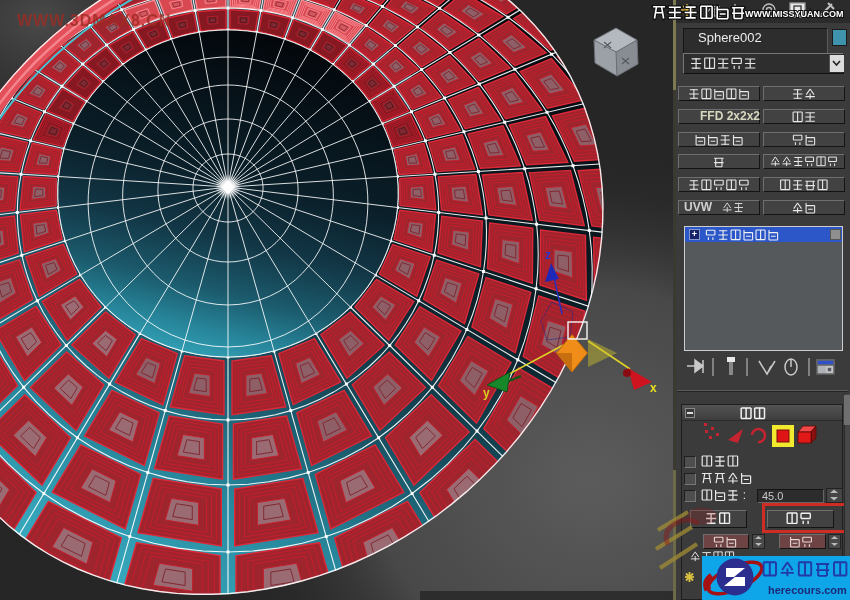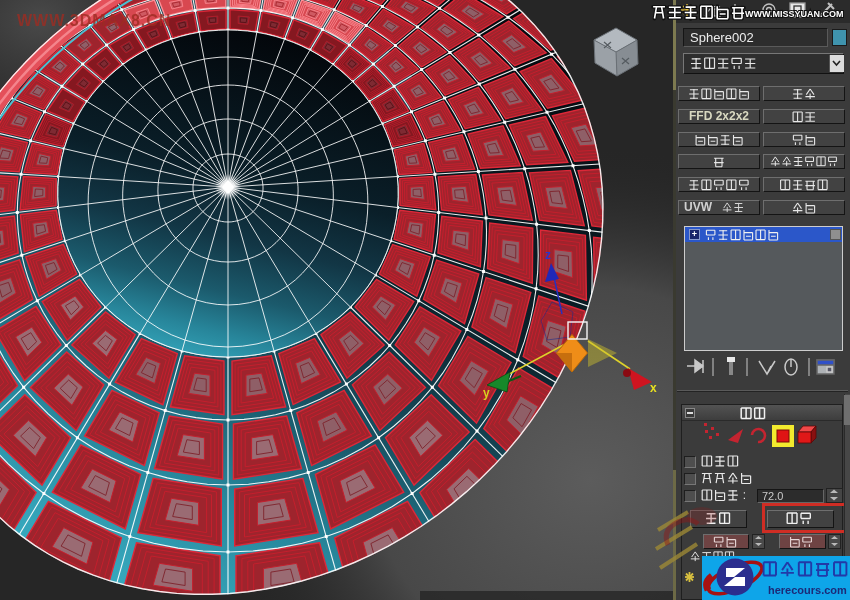--- a/index.html
+++ b/index.html
@@ -1126,29 +1126,29 @@
 <path d="M616 28 L637 40 L638 64 L617 76 L595 63 L594 40 Z M594 40 L616 52 L637 40 M616 52 L617 76" fill="none" stroke="#6a7076" stroke-width="1"></path>
 <path d="M604 42 l7 6 M611 42 l-7 6 M622 58 l7 6 M629 58 l-7 6" fill="none" stroke="#555b60" stroke-width="1.2"></path>
 <rect x="420" y="591" width="256" height="9" fill="#262626" fill-opacity="0.8"></rect>
 <text x="17" y="26" font-family="Liberation Sans, sans-serif" font-size="16" font-weight="bold" letter-spacing="1" fill="#9c2c22" fill-opacity="0.8">WWW.3DMAX8.CN</text>
 <rect x="673" y="0" width="3" height="600" fill="#3a3a30"></rect>
 <rect x="673" y="0" width="3" height="90" fill="#7d7a50"></rect>
 <rect x="673" y="470" width="3" height="130" fill="#6d6a46"></rect>
 </svg>
 <div style="position:absolute;left:676px;top:0px;width:174px;height:600px;box-sizing:border-box;background:#3b3b3b"></div>
 <div style="position:absolute;left:676px;top:0px;width:174px;height:23px;box-sizing:border-box;background:#2b2b2b"></div>
-<div style="position:absolute;left:683px;top:28px;width:145px;height:19px;box-sizing:border-box;background:#2d2d2d;border:1px solid;border-color:#151515 #5a5a5a #5a5a5a #151515;color:#ececec;font:13px 'Liberation Sans',sans-serif;line-height:17px;padding-left:6px">Sphere002</div>
+<div style="position:absolute;left:683px;top:28px;width:145px;height:26px;box-sizing:border-box;background:#2d2d2d;border:1px solid;border-color:#151515 #5a5a5a #5a5a5a #151515;color:#ececec;font:13px 'Liberation Sans',sans-serif;line-height:17px;padding-left:14px">Sphere002</div>
 <div style="position:absolute;left:832px;top:29px;width:15px;height:17px;box-sizing:border-box;background:#3f93ad;border:1px solid #1a1a1a"></div>
 <div style="position:absolute;left:683px;top:53px;width:161px;height:21px;box-sizing:border-box;background:#2e2e2e;border:1px solid;border-color:#777 #111 #111 #777"></div>
 <div style="position:absolute;left:829px;top:55px;width:15px;height:17px;box-sizing:border-box;background:#dcdcdc;border-left:1px solid #555"></div>
 <div style="position:absolute;left:678px;top:86px;width:82px;height:15px;box-sizing:border-box;background:#424242;border:1px solid;border-color:#6e6e6e #141414 #141414 #6e6e6e"></div>
 <div style="position:absolute;left:763px;top:86px;width:82px;height:15px;box-sizing:border-box;background:#424242;border:1px solid;border-color:#6e6e6e #141414 #141414 #6e6e6e"></div>
 <div style="position:absolute;left:678px;top:109px;width:82px;height:15px;box-sizing:border-box;background:#424242;border:1px solid;border-color:#6e6e6e #141414 #141414 #6e6e6e"></div>
 <div style="position:absolute;left:763px;top:109px;width:82px;height:15px;box-sizing:border-box;background:#424242;border:1px solid;border-color:#6e6e6e #141414 #141414 #6e6e6e"></div>
-<div style="position:absolute;left:678px;top:109px;width:82px;height:15px;color:#d8d8c0;font:bold 12px 'Liberation Sans',sans-serif;text-align:center;line-height:15px">FFD 2x2x2</div>
+<div style="position:absolute;left:678px;top:109px;width:82px;height:15px;color:#d8d8c0;font:bold 12px 'Liberation Sans',sans-serif;text-align:right;line-height:15px">FFD 2x2x2</div>
 <div style="position:absolute;left:678px;top:132px;width:82px;height:15px;box-sizing:border-box;background:#424242;border:1px solid;border-color:#6e6e6e #141414 #141414 #6e6e6e"></div>
 <div style="position:absolute;left:763px;top:132px;width:82px;height:15px;box-sizing:border-box;background:#424242;border:1px solid;border-color:#6e6e6e #141414 #141414 #6e6e6e"></div>
 <div style="position:absolute;left:678px;top:154px;width:82px;height:15px;box-sizing:border-box;background:#424242;border:1px solid;border-color:#6e6e6e #141414 #141414 #6e6e6e"></div>
 <div style="position:absolute;left:763px;top:154px;width:82px;height:15px;box-sizing:border-box;background:#424242;border:1px solid;border-color:#6e6e6e #141414 #141414 #6e6e6e"></div>
 <div style="position:absolute;left:678px;top:177px;width:82px;height:15px;box-sizing:border-box;background:#424242;border:1px solid;border-color:#6e6e6e #141414 #141414 #6e6e6e"></div>
 <div style="position:absolute;left:763px;top:177px;width:82px;height:15px;box-sizing:border-box;background:#424242;border:1px solid;border-color:#6e6e6e #141414 #141414 #6e6e6e"></div>
 <div style="position:absolute;left:678px;top:200px;width:82px;height:15px;box-sizing:border-box;background:#424242;border:1px solid;border-color:#6e6e6e #141414 #141414 #6e6e6e"></div>
 <div style="position:absolute;left:763px;top:200px;width:82px;height:15px;box-sizing:border-box;background:#424242;border:1px solid;border-color:#6e6e6e #141414 #141414 #6e6e6e"></div>
 <div style="position:absolute;left:678px;top:200px;width:40px;height:15px;color:#d0d0d0;font:bold 12px 'Liberation Sans',sans-serif;text-align:center;line-height:15px">UVW</div>
 <div style="position:absolute;left:684px;top:226px;width:159px;height:125px;box-sizing:border-box;background:#55595c;border:1px solid #cdcdcd"></div>
@@ -1157,21 +1157,21 @@
 <div style="position:absolute;left:830px;top:229px;width:11px;height:11px;box-sizing:border-box;background:#8f8f8f;border:1px solid #555"></div>
 <div style="position:absolute;left:677px;top:390px;width:171px;height:1px;box-sizing:border-box;background:#5a5a5a"></div>
 <div style="position:absolute;left:677px;top:391px;width:171px;height:1px;box-sizing:border-box;background:#232323"></div>
 <div style="position:absolute;left:681px;top:404px;width:162px;height:196px;box-sizing:border-box;border:1px solid #1f1f1f"></div>
 <div style="position:absolute;left:682px;top:405px;width:160px;height:16px;box-sizing:border-box;background:linear-gradient(#535353,#3d3d3d);border-bottom:1px solid #2a2a2a"></div>
 <div style="position:absolute;left:685px;top:408px;width:10px;height:10px;box-sizing:border-box;background:#383838;border:1px solid #888"></div>
 <div style="position:absolute;left:687px;top:412px;width:6px;height:2px;box-sizing:border-box;background:#ddd"></div>
 <div style="position:absolute;left:684px;top:456px;width:12px;height:12px;box-sizing:border-box;background:#4e4e4e;border:1px solid;border-color:#1e1e1e #777 #777 #1e1e1e"></div>
 <div style="position:absolute;left:684px;top:473px;width:12px;height:12px;box-sizing:border-box;background:#4e4e4e;border:1px solid;border-color:#1e1e1e #777 #777 #1e1e1e"></div>
 <div style="position:absolute;left:684px;top:490px;width:12px;height:12px;box-sizing:border-box;background:#4e4e4e;border:1px solid;border-color:#1e1e1e #777 #777 #1e1e1e"></div>
-<div style="position:absolute;left:757px;top:489px;width:67px;height:14px;box-sizing:border-box;background:#2c2c2c;border:1px solid;border-color:#151515 #666 #666 #151515;color:#c9c9c9;font:11px 'Liberation Sans',sans-serif;line-height:12px;padding-left:4px">72.0</div>
+<div style="position:absolute;left:757px;top:489px;width:67px;height:14px;box-sizing:border-box;background:#2c2c2c;border:1px solid;border-color:#151515 #666 #666 #151515;color:#c9c9c9;font:11px 'Liberation Sans',sans-serif;line-height:12px;padding-left:4px">45.0</div>
 <div style="position:absolute;left:826px;top:488px;width:17px;height:15px;box-sizing:border-box;background:#454545;border:1px solid #222"></div>
 <div style="position:absolute;left:690px;top:510px;width:57px;height:18px;box-sizing:border-box;background:#424242;border:1px solid;border-color:#6e6e6e #141414 #141414 #6e6e6e"></div>
 <div style="position:absolute;left:767px;top:510px;width:67px;height:18px;box-sizing:border-box;background:#424242;border:1px solid;border-color:#6e6e6e #141414 #141414 #6e6e6e"></div>
 <div style="position:absolute;left:762px;top:503px;width:85px;height:30px;box-sizing:border-box;border:3px solid #cf2d24"></div>
 <div style="position:absolute;left:703px;top:534px;width:46px;height:15px;box-sizing:border-box;background:#6e4343;border:1px solid;border-color:#6e6e6e #141414 #141414 #6e6e6e"></div>
 <div style="position:absolute;left:752px;top:534px;width:13px;height:15px;box-sizing:border-box;background:#4a4a4a;border:1px solid #222"></div>
 <div style="position:absolute;left:779px;top:534px;width:47px;height:15px;box-sizing:border-box;background:#6e4343;border:1px solid;border-color:#6e6e6e #141414 #141414 #6e6e6e"></div>
 <div style="position:absolute;left:828px;top:534px;width:13px;height:15px;box-sizing:border-box;background:#4a4a4a;border:1px solid #222"></div>
 <div style="position:absolute;left:844px;top:394px;width:6px;height:206px;box-sizing:border-box;background:#474747;border-left:1px solid #2a2a2a"></div>
 <div style="position:absolute;left:844px;top:395px;width:6px;height:30px;box-sizing:border-box;background:#6f6f6f"></div>

